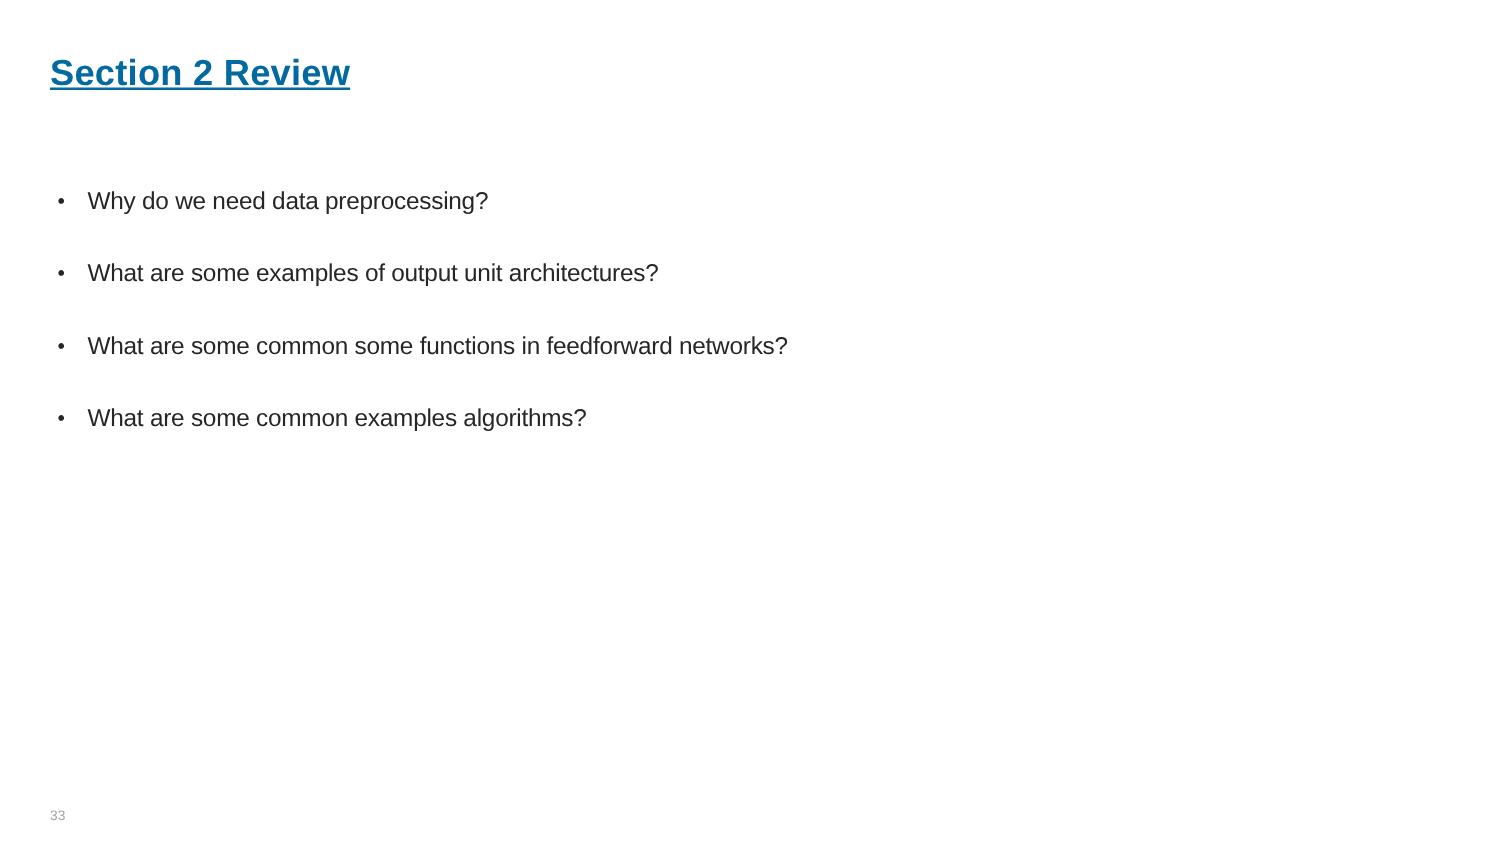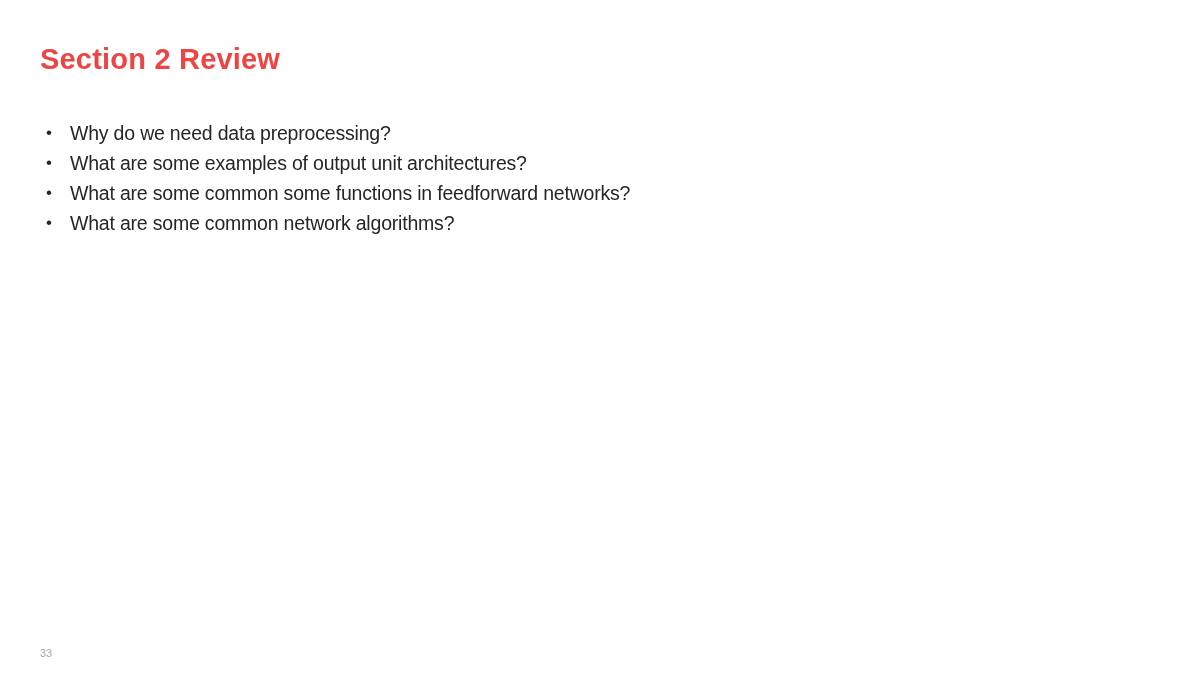--- a/index.html
+++ b/index.html
@@ -17,40 +17,42 @@
     box-sizing: border-box;
   }
   .slide-title {
     position: absolute;
     left: 40px;
     top: 44px;
     margin: 0;
     font-size: 29px;
     font-weight: 700;
     letter-spacing: 0.2px;
-    color: #ef4444;
+    color: #0369a1;
     line-height: 1.1;
+    text-decoration: underline;
   }
   .bullet-list {
     position: absolute;
     left: 40px;
     top: 118px;
     margin: 0;
     padding: 0;
     list-style: none;
     width: 1000px;
   }
   .bullet-item {
     position: relative;
     padding-left: 30px;
     font-size: 19.5px;
     font-weight: 400;
     color: #262626;
     line-height: 30px;
     letter-spacing: -0.2px;
+    margin-top: 28px;
   }
   .bullet-item::before {
     content: "\2022";
     position: absolute;
     left: 6px;
     top: 0;
     font-size: 17px;
     line-height: 30px;
     color: #262626;
   }
@@ -67,18 +69,18 @@
 <body>
 
 <div class="slide">
 
   <h1 class="slide-title">Section 2 Review</h1>
 
   <ul class="bullet-list">
     <li class="bullet-item">Why do we need data preprocessing?</li>
     <li class="bullet-item">What are some examples of output unit architectures?</li>
     <li class="bullet-item">What are some common some functions in feedforward networks?</li>
-    <li class="bullet-item">What are some common network algorithms?</li>
+    <li class="bullet-item">What are some common examples algorithms?</li>
   </ul>
 
   <div class="page-number">33</div>
 
 </div>
 
 </body></html>

